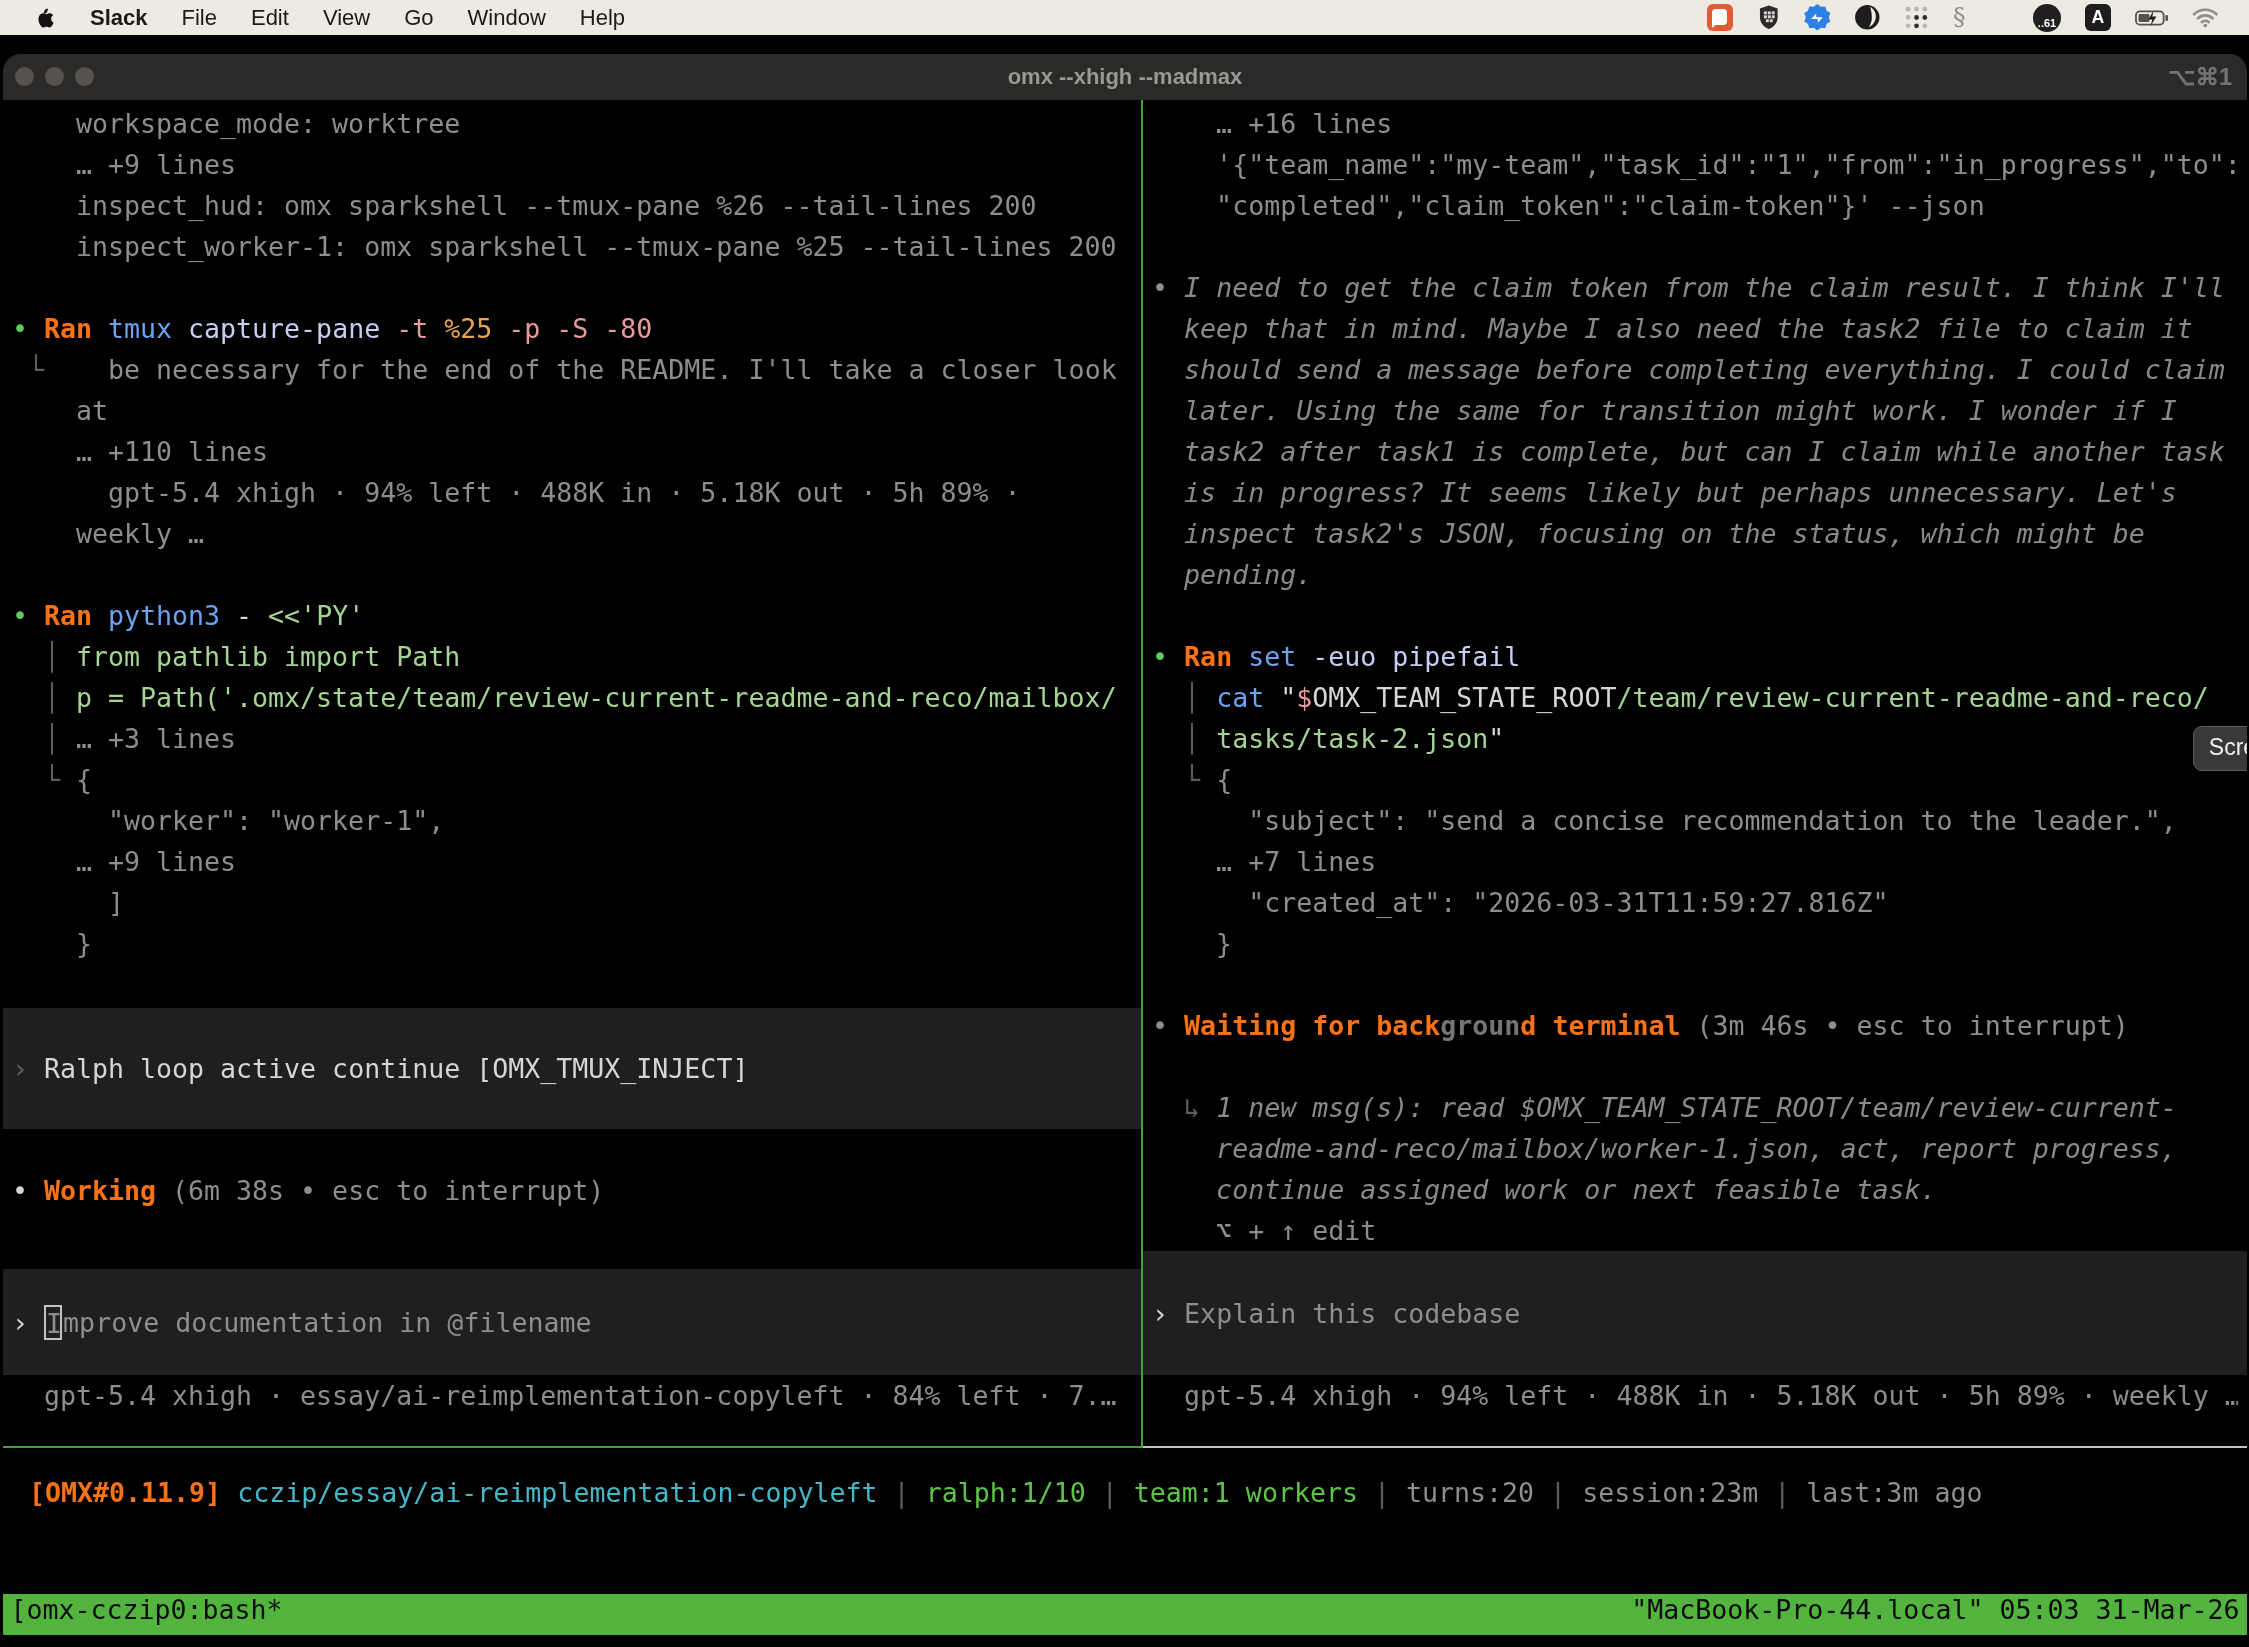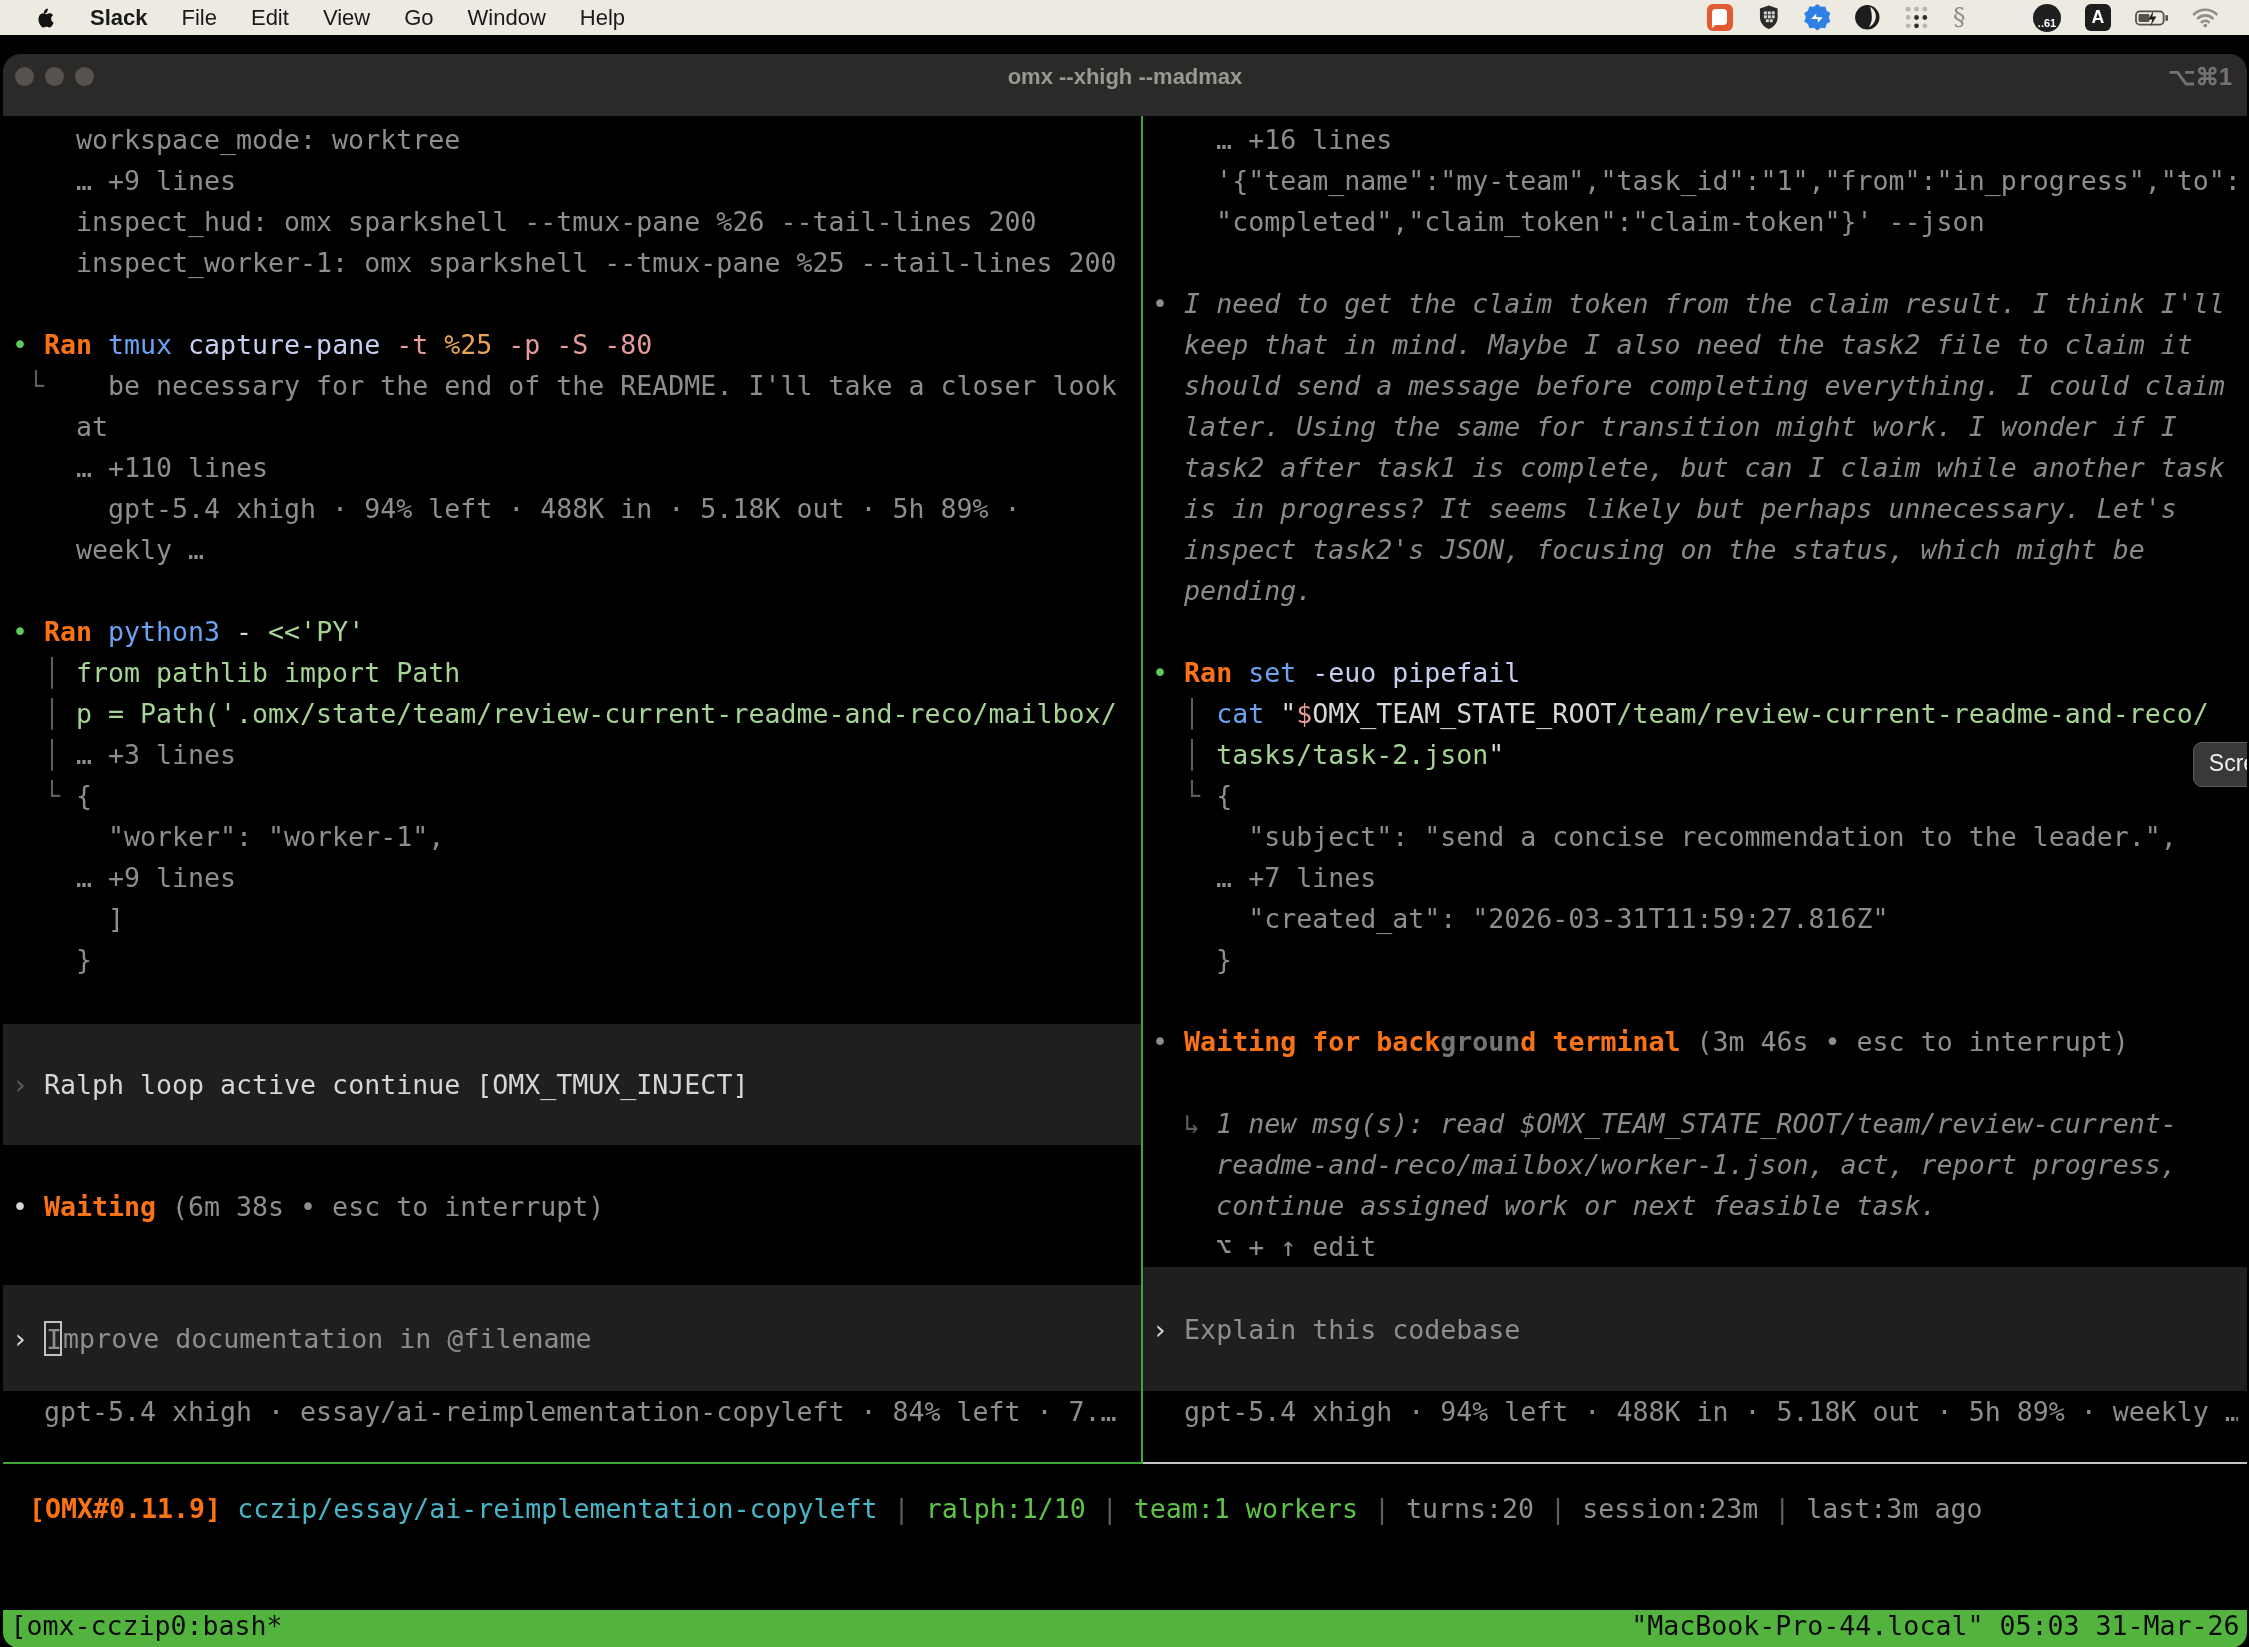--- a/index.html
+++ b/index.html
@@ -21,21 +21,21 @@
   .ic-or .tail{position:absolute;left:5.9px;top:19px;width:0;height:0;border-left:6.6px solid #fff;border-bottom:5.9px solid transparent;}
   .ic-circle61{width:28px;height:28px;border-radius:50%;background:#1f1f1f;color:#fff;
       font-family:"Liberation Sans",sans-serif;font-size:11px;font-weight:700;display:flex;align-items:flex-end;justify-content:center;padding-bottom:3px;box-sizing:border-box;margin-left:44px;}
   .ic-a{width:26.6px;height:26.6px;border-radius:5.9px;background:#1d1d1d;color:#fff;
       font-family:"Liberation Sans",sans-serif;font-size:17.7px;font-weight:700;display:flex;align-items:center;justify-content:center;}
   .ic-squiggle{font-family:"DejaVu Serif",serif;font-size:25px;color:#8f8d86;line-height:26.6px;}
 
   
   .window{position:absolute;left:3px;top:54px;width:2244px;height:1594px;background:#000;
           border-radius:17.7px 17.7px 16px 16px;overflow:hidden;}
-  .titlebar{height:62px;background:#2b2a28;position:relative;}
+  .titlebar{height:46px;background:#2b2a28;position:relative;}
   .tlights{position:absolute;left:11.8px;top:13.3px;display:flex;gap:11px;}
   .tlight{width:19px;height:19px;border-radius:50%;background:#56534e;}
   .wtitle{text-align:center;line-height:46px;color:#9a9893;font-family:"Liberation Sans",sans-serif;
           font-size:22px;font-weight:600;}
   .wshortcut{position:absolute;right:14.8px;top:0;line-height:46px;color:#757371;
           font-family:"Liberation Sans",sans-serif;font-size:23.6px;font-weight:700;}
 
   
   .term{position:relative;height:1548px;background:#000;font-size:26.6px;color:#8e8e8e;}
   .panes{display:flex;height:1346px;}
@@ -211,21 +211,21 @@
               <div class="tl"><span class="s-dim">  │ </span><span class="s-g">… +3 lines</span></div>
               <div class="tl"><span class="s-dim">  └ </span><span class="s-g">{</span></div>
               <div class="tl"><span class="s-g">      "worker": "worker-1",</span></div>
               <div class="tl"><span class="s-g">    … +9 lines</span></div>
               <div class="tl"><span class="s-g">      ]</span></div>
               <div class="tl"><span class="s-g">    }</span></div>
               <div class="tl"></div>
             </div>
           <div class="band band-l1"><span class="s-dim">› </span><span class="s-w">Ralph loop active continue [OMX_TMUX_INJECT]</span></div>
           <div class="sp57"></div>
-          <div class="tl"><span class="s-w">• </span><span class="s-b">Waiting </span><span class="s-g">(6m 38s • esc to interrupt)</span></div>
+          <div class="tl"><span class="s-w">• </span><span class="s-b">Working </span><span class="s-g">(6m 38s • esc to interrupt)</span></div>
           <div class="band band-input"><span class="s-w">› </span><span class="s-cur">I</span><span class="s-g">mprove documentation in @filename</span></div>
           <div class="tl"><span class="s-g">  gpt-5.4 xhigh · essay/ai-reimplementation-copyleft · 84% left · 7.…</span></div>
         </div>
 
         <div class="vdivider"></div>
 
         <div class="pane right">
           <div>
               <div class="tl"><span class="s-g">    … +16 lines</span></div>
               <div class="tl"><span class="s-g">    '{"team_name":"my-team","task_id":"1","from":"in_progress","to":</span></div>

